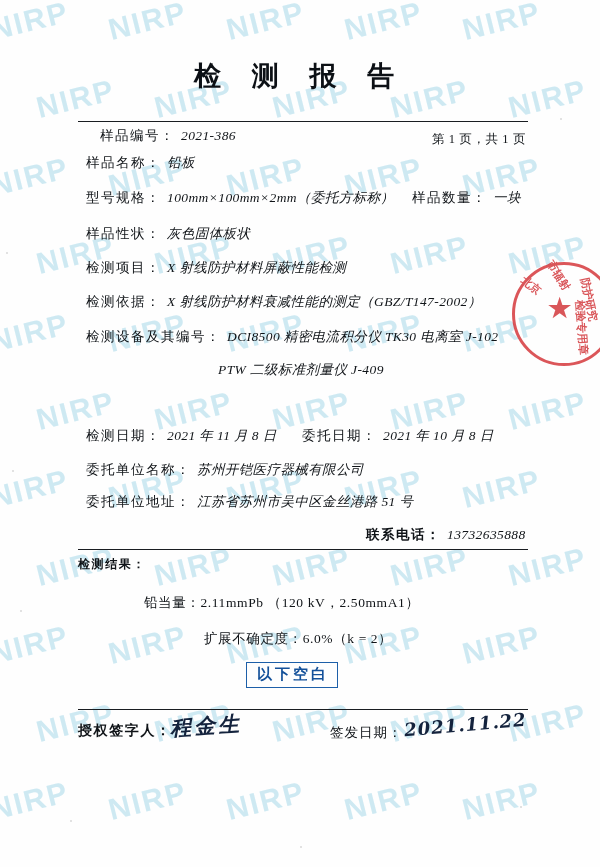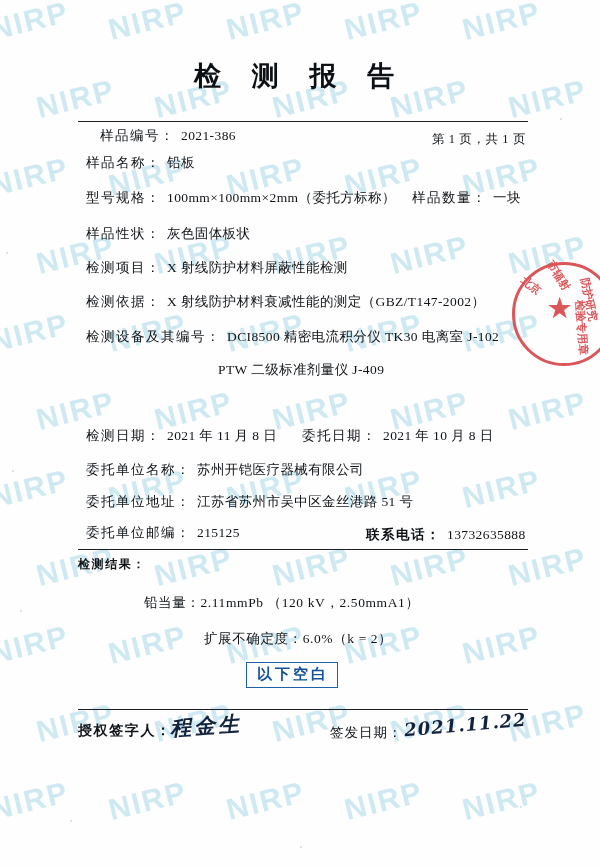--- a/index.html
+++ b/index.html
@@ -69,20 +69,21 @@
     font-size: 13.5px;
     line-height: 1.2;
     white-space: nowrap;
   }
   .lbl {
     letter-spacing: 1.5px;
   }
   .val {
     letter-spacing: .4px;
     padding-left: 6px;
+    font-style: italic;
   }
   .mono {
     font-family: "Liberation Serif", serif;
   }
 
   .page-no {
     position: absolute;
     right: 74px;
     top: 131px;
     font-size: 12.5px;
@@ -330,24 +331,20 @@
     <div class="row" style="left:86px; top:462px;">
       <span class="lbl">委托单位名称：</span>
       <span class="val">苏州开铠医疗器械有限公司</span>
     </div>
 
     <div class="row" style="left:86px; top:494px;align-items:flex-end;">
       <span class="lbl">委托单位地址：</span>
       <span class="val">江苏省苏州市吴中区金丝港路 51 号</span>
     </div>
 
-    <div class="row" style="left:86px; top:525px;">
-      <span class="lbl">委托单位邮编：</span>
-      <span class="val mono">215125</span>
-    </div>
     <div class="row" style="left:366px; top:527px;">
       <span class="lbl" style="font-weight:bold;">联系电话：</span>
       <span class="val mono">13732635888</span>
     </div>
 
     <div class="rule" id="rule-mid"></div>
 
     <div class="result-head">检测结果：</div>
 
     <div class="centerline" style="left:144px; top:594px;">铅当量：2.11mmPb    （120 kV，2.50mmA1）</div>

